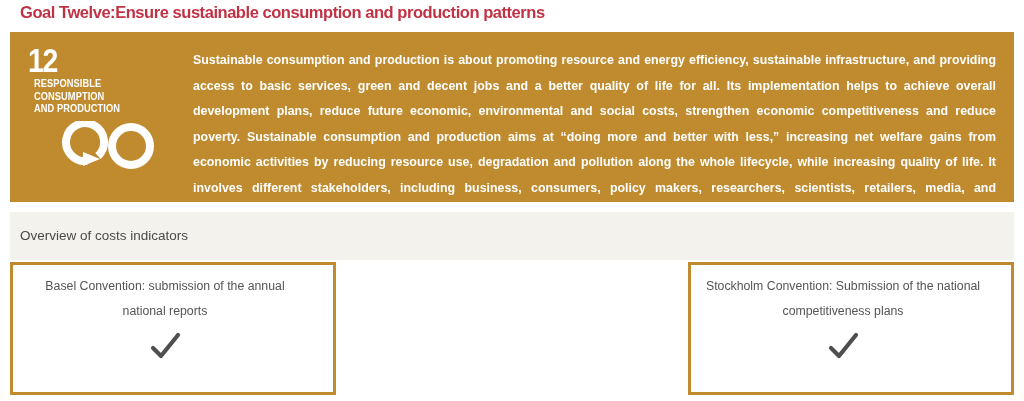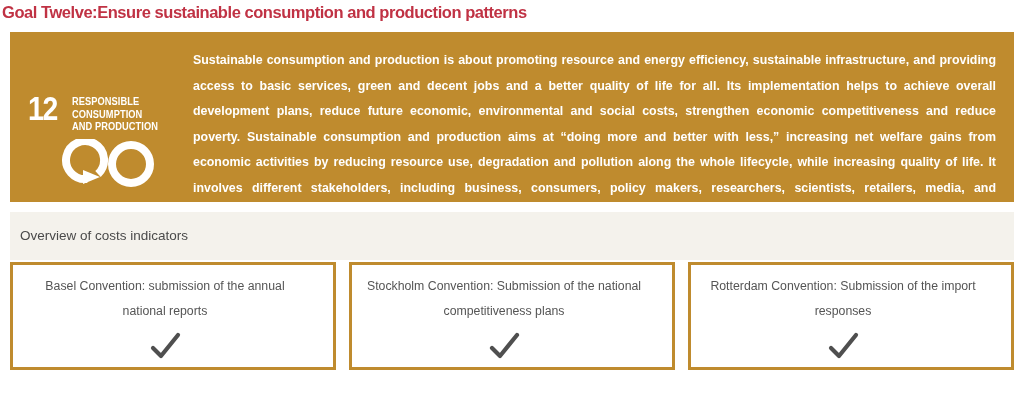--- a/index.html
+++ b/index.html
@@ -17,21 +17,21 @@
   .page {
     position: relative;
     width: 1024px;
     height: 401px;
     box-sizing: border-box;
   }
 
   
   .goal-title {
     position: absolute;
-    left: 2px;
+    left: 20px;
     top: 1px;
     width: 1000px;
     font-size: 16.5px;
     font-weight: 700;
     letter-spacing: -0.45px;
     color: #C03244;
     line-height: 22px;
     white-space: nowrap;
   }
 
@@ -49,23 +49,22 @@
     align-items: flex-start;
   }
 
   .sdg-badge {
     flex: 0 0 178px;
     padding: 14px 0 0 18px;
     box-sizing: border-box;
   }
   .sdg-head {
     display: flex;
-    flex-direction: row;
+    flex-direction: column;
     align-items: flex-start;
-    margin-top: 48px;
   }
   .sdg-number {
     font-family: "Liberation Sans", sans-serif;
     font-size: 33px;
     font-weight: 700;
     color: #ffffff;
     line-height: 30px;
     letter-spacing: -1.5px;
     transform: scaleX(0.86);
     transform-origin: left top;
@@ -129,21 +128,21 @@
     top: 262px;
     width: 1004px;
     height: 133px;
     display: flex;
     flex-direction: row;
     justify-content: space-between;
     box-sizing: border-box;
   }
   .indicator-card {
     width: 326px;
-    height: 108px;
+    height: 133px;
     background: #ffffff;
     border: 3px solid #BF8B2E;
     box-sizing: border-box;
     padding: 9px 30px 0 14px;
     text-align: center;
     position: relative;
   }
   .card-title {
     font-size: 12.3px;
     color: #555555;
@@ -211,24 +210,16 @@
 
     <div class="indicator-card">
       <div class="card-title">Stockholm Convention: Submission of the national competitiveness plans</div>
       <div class="card-check">
         <svg width="34" height="34" viewBox="0 0 34 34" xmlns="http://www.w3.org/2000/svg">
           <path d="M5 18 L13 26 L30 5" fill="none" stroke="#4F4F4F" stroke-width="4.2" stroke-linecap="round" stroke-linejoin="round"></path>
         </svg>
       </div>
     </div>
 
-    <div class="indicator-card">
-      <div class="card-title">Rotterdam Convention: Submission of the import responses</div>
-      <div class="card-check">
-        <svg width="34" height="34" viewBox="0 0 34 34" xmlns="http://www.w3.org/2000/svg">
-          <path d="M5 18 L13 26 L30 5" fill="none" stroke="#4F4F4F" stroke-width="4.2" stroke-linecap="round" stroke-linejoin="round"></path>
-        </svg>
-      </div>
-    </div>
 
   </div>
 
 </div>
 
 </body></html>

